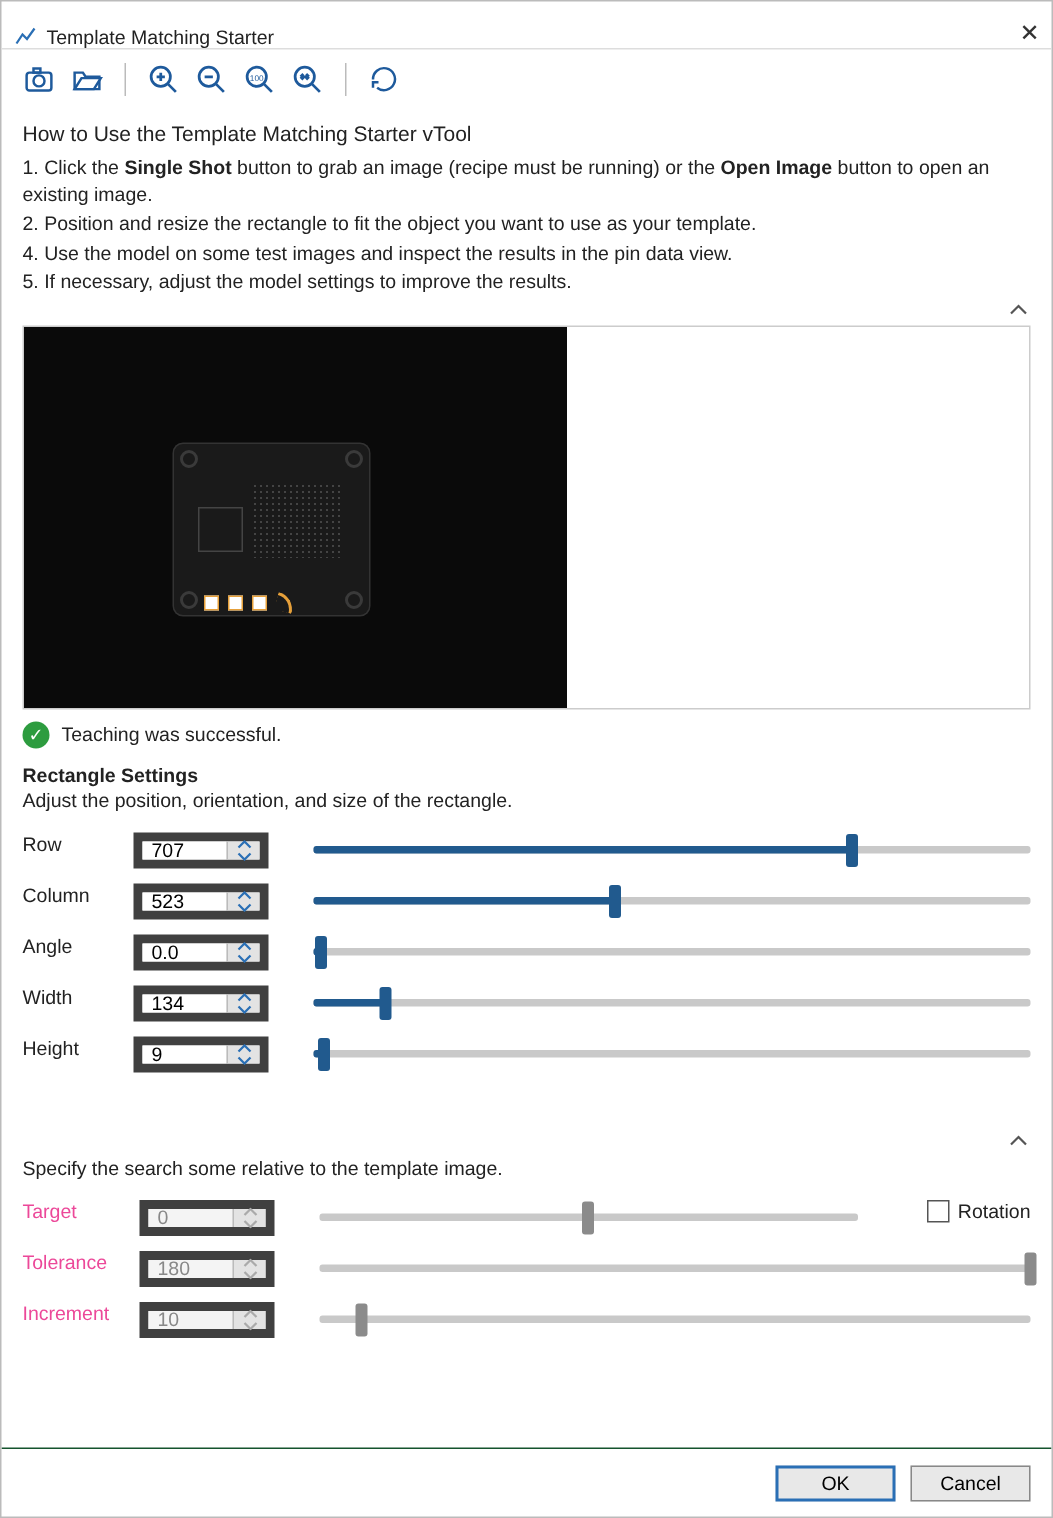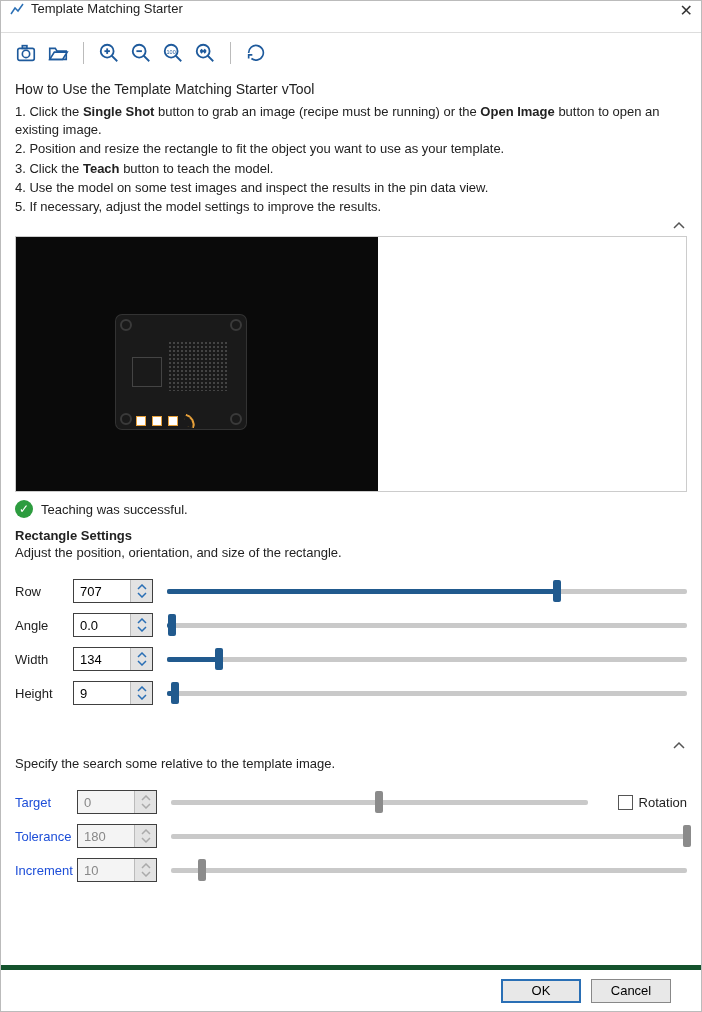--- a/index.html
+++ b/index.html
@@ -10,21 +10,21 @@
     background: #fff;
     width: 702px;
     height: 1012px;
     border: 1px solid #bbb;
     display: flex;
     flex-direction: column;
   }
   .titlebar {
     height: 32px;
     display: flex;
-    align-items: flex-start;
+    align-items: flex-end;
     padding: 0 8px;
     border-bottom: 1px solid #ddd;
   }
   .titlebar .app-icon {
     width: 16px; height: 16px; margin-right: 6px;
     color: #2a6fb5;
   }
   .titlebar .title { flex: 1; }
   .titlebar .close { width: 32px; text-align: right; cursor: pointer; font-size: 16px; color: #333; }
 
@@ -120,27 +120,27 @@
   }
   .status-row .ok-icon {
     width: 18px; height: 18px; background: #2d9c3f; border-radius: 50%;
     display: flex; align-items: center; justify-content: center; color: #fff; font-size: 12px;
   }
 
   .subheader { font-weight: bold; margin-top: 4px; }
   .subdesc { margin: 2px 0 14px 0; }
 
   .param-row {
-    display: flex; align-items: center; height: 34px; gap: 0;
+    display: flex; align-items: flex-start; height: 34px; gap: 16px;
   }
   .param-row .label {
     width: 58px; flex-shrink: 0;
   }
   .param-row .spin {
-    display: flex; border: 1px solid #404040; height: 24px; margin-right: 14px;
+    display: flex; border: 6px solid #404040; height: 24px; margin-right: 14px;
   }
   .param-row .spin input {
     width: 56px; border: none; padding: 0 6px; font-size: 13px; font-family: inherit;
     background: #fff;
   }
   .param-row .spin input:disabled { background: #f4f4f4; color: #888; }
   .param-row .spin .spinbtn {
     width: 22px; background: #e3e3e3;
     display: flex; align-items: center; justify-content: center;
     cursor: pointer; border-left: 1px solid #bbb;
@@ -160,36 +160,36 @@
     background: #215a8e; border-radius: 2px;
   }
   .track.disabled .fill { background: #a0a0a0; }
   .thumb {
     position: absolute; top: 50%; transform: translate(-50%, -50%);
     width: 8px; height: 22px; background: #215a8e; border-radius: 2px;
     cursor: pointer;
   }
   .thumb.disabled { background: #8b8b8b; cursor: default; }
 
-  .model-label-col { width: 62px; flex-shrink: 0; color: #1d4ed8; }
+  .model-label-col { width: 62px; flex-shrink: 0; color: #ec4899; }
   .rotation-box {
     display: flex; align-items: center; gap: 6px; margin-left: 30px;
   }
   .rotation-box .cb {
     width: 15px; height: 15px; border: 1px solid #555; background: #fff; cursor: pointer;
   }
 
   .footer {
     height: 46px;
-    border-top: 5px solid #14532d;
+    border-top: 1px solid #14532d;
     display: flex;
     justify-content: flex-end;
     align-items: center;
     gap: 10px;
-    padding: 0 30px;
+    padding: 0 14px;
     margin-top: 43px;
   }
   .btn {
     width: 80px; height: 24px;
     border: 1px solid #888;
     background: #e8e8e8;
     cursor: pointer;
     font-family: inherit; font-size: 13px;
   }
   .btn.primary {
@@ -263,23 +263,20 @@
 </div>
 
 <div class="content">
 
   <h3 class="section-title">How to Use the Template Matching Starter vTool</h3>
   <div class="instructions">
     <div class="line">
       <span>1. Click the </span><b>Single Shot</b><span> button to grab an image (recipe must be running) or the </span><b>Open Image</b><span> button to open an existing image.</span>
     </div>
     <div class="line">2. Position and resize the rectangle to fit the object you want to use as your template.</div>
-    <div class="line">
-      <span>3. Click the </span><b>Teach</b><span> button to teach the model.</span>
-    </div>
     <div class="line">4. Use the model on some test images and inspect the results in the pin data view.</div>
     <div class="line">5. If necessary, adjust the model settings to improve the results.</div>
   </div>
 
   <div class="collapse-row">
     <span class="chev">
       <svg viewBox="0 0 16 16">
           <path d="M3 10 L8 5 L13 10" fill="none" stroke="currentColor" stroke-width="1.5"></path>
         </svg>
     </span>
@@ -323,20 +320,37 @@
       </div>
     </div>
     <div class="slider-wrap">
       <div class="track">
           <div class="fill" style="width:75%"></div>
         </div>
       <div class="thumb" style="left:75%"></div>
     </div>
   </div>
 
+  <div class="param-row">
+    <div class="label">Column</div>
+    <div class="spin">
+      <input value="523" style="">
+      <div class="spinbtn">
+        <svg viewBox="0 0 12 14">
+            <path d="M2 5 L6 1 L10 5 M2 9 L6 13 L10 9" fill="none" stroke="#2a6fb5" stroke-width="1.5"></path>
+          </svg>
+      </div>
+    </div>
+    <div class="slider-wrap">
+      <div class="track">
+          <div class="fill" style="width:42%"></div>
+        </div>
+      <div class="thumb" style="left:42%"></div>
+    </div>
+  </div>
 
   <div class="param-row">
     <div class="label">Angle</div>
     <div class="spin">
       <input value="0.0" style="">
       <div class="spinbtn">
         <svg viewBox="0 0 12 14">
             <path d="M2 5 L6 1 L10 5 M2 9 L6 13 L10 9" fill="none" stroke="#2a6fb5" stroke-width="1.5"></path>
           </svg>
       </div>

